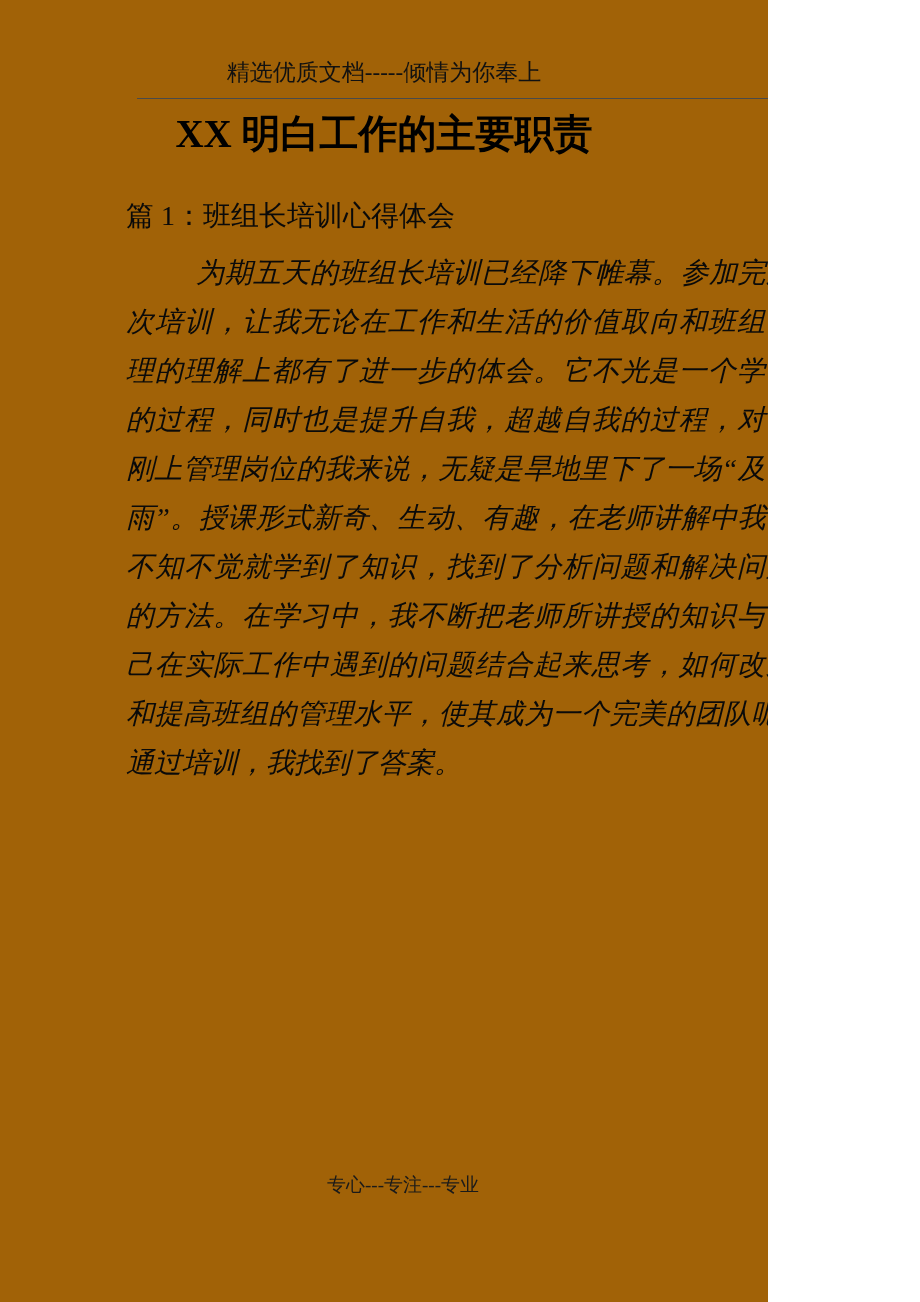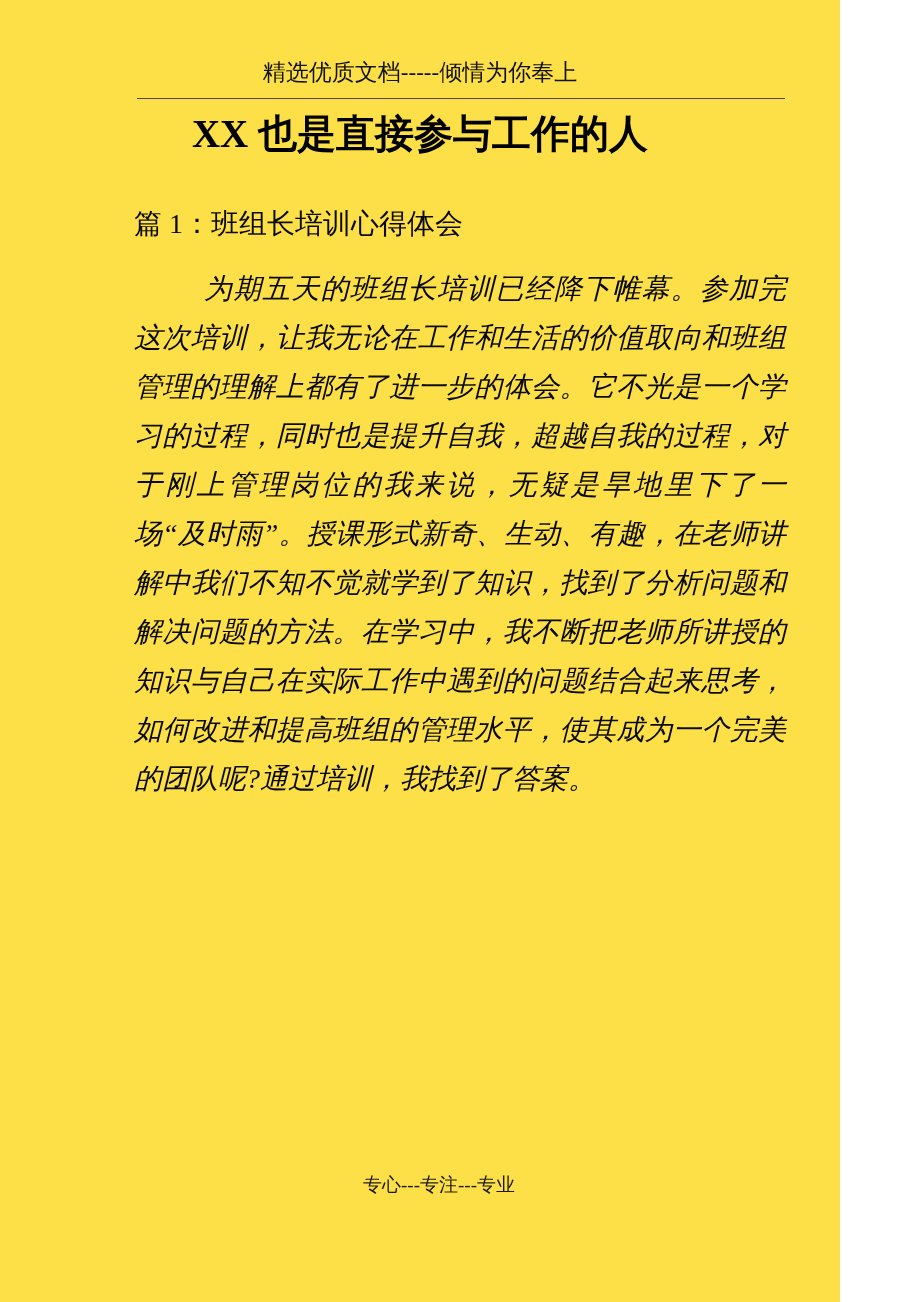--- a/index.html
+++ b/index.html
@@ -2,23 +2,23 @@
 <html><head>
 <meta charset="utf-8">
 <style>
   html, body {
     margin: 0;
     padding: 0;
     background: #ffffff;
   }
   .page {
     position: relative;
-    width: 840px;
+    width: 768px;
     height: 1302px;
-    background: #fde047;
+    background: #a16207;
     overflow: hidden;
     font-family: "Liberation Serif", "DejaVu Serif", serif;
     color: #000000;
   }
   .header-text {
     position: absolute;
     top: 58px;
     left: 0;
     right: 0;
     text-align: center;
@@ -52,21 +52,21 @@
     top: 183px;
     left: 118px;
     width: 684px;
     font-size: 28px;
     line-height: 49px;
     text-align: justify;
     text-justify: inter-ideograph;
     color: #0a0a0a;
   }
   .doc-body p {
-    margin: 16px;
+    margin: 8px;
     padding: 0;
   }
   .doc-body p.indent {
     text-indent: 2.5em;
     font-style: italic;
   }
   .footer-text {
     position: absolute;
     top: 1172px;
     left: 0;
@@ -80,21 +80,21 @@
 </style>
 </head>
 <body>
 
 <div class="page">
 
   <div class="header-text">精选优质文档-----倾情为你奉上</div>
 
   <hr class="header-rule">
 
-  <h1 class="doc-title">XX 也是直接参与工作的人</h1>
+  <h1 class="doc-title">XX 明白工作的主要职责</h1>
 
   <div class="doc-body">
     <p class="no-indent">篇 1：班组长培训心得体会</p>
     <p class="indent">为期五天的班组长培训已经降下帷幕。参加完这次培训，让我无论在工作和生活的价值取向和班组管理的理解上都有了进一步的体会。它不光是一个学习的过程，同时也是提升自我，超越自我的过程，对于刚上管理岗位的我来说，无疑是旱地里下了一场“及时雨”。授课形式新奇、生动、有趣，在老师讲解中我们不知不觉就学到了知识，找到了分析问题和解决问题的方法。在学习中，我不断把老师所讲授的知识与自己在实际工作中遇到的问题结合起来思考，如何改进和提高班组的管理水平，使其成为一个完美的团队呢?通过培训，我找到了答案。</p>
   </div>
 
   <div class="footer-text">专心---专注---专业</div>
 
 </div>
 

